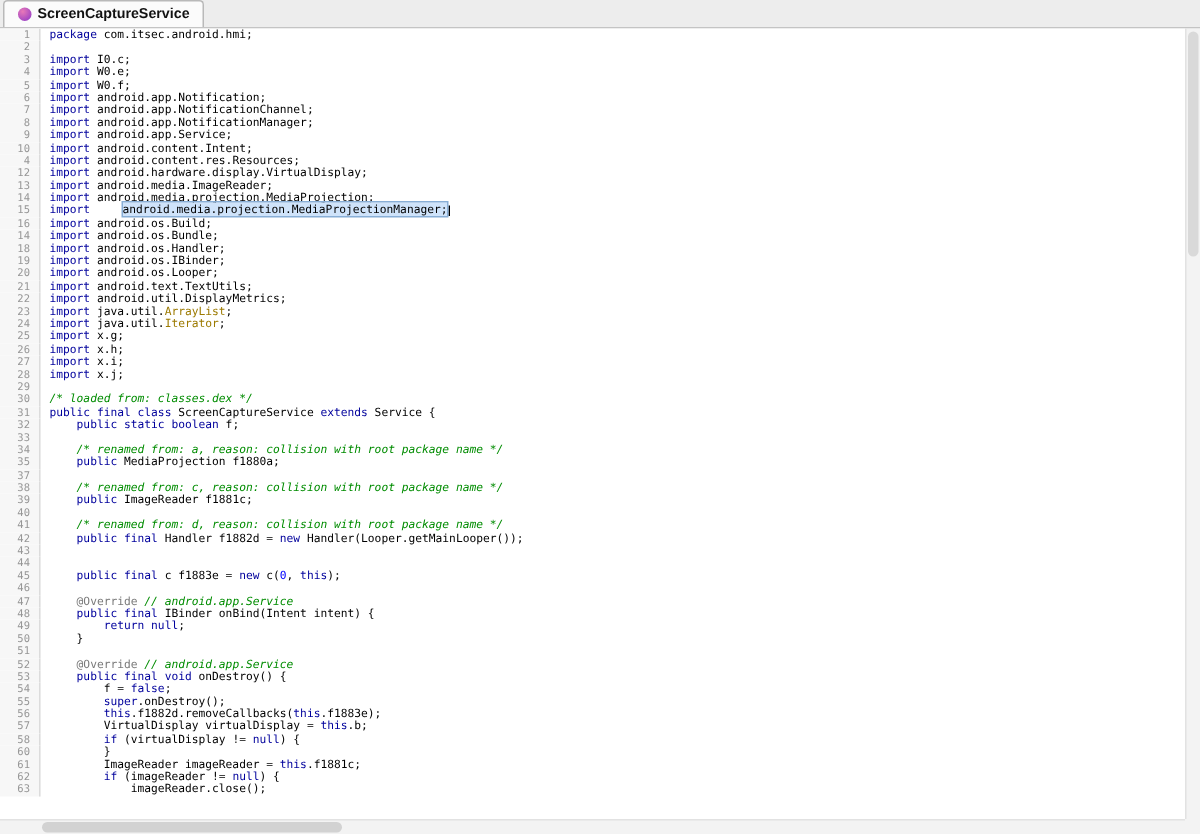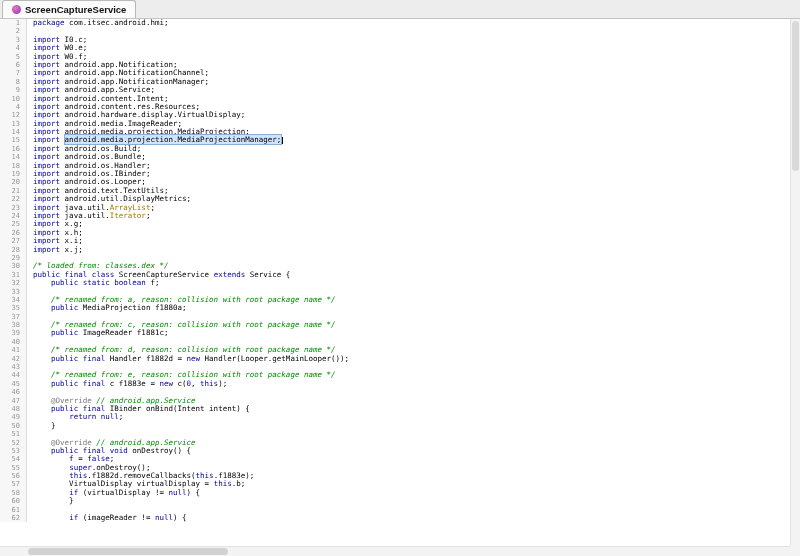--- a/index.html
+++ b/index.html
@@ -25,21 +25,21 @@
   .row { display:flex; height:8.4px; line-height:8.4px; font-size:7.5px; white-space:pre; }
   .ln  { flex:0 0 27px; text-align:right; padding-right:6px; background:#f7f7f7;
          border-right:1px solid #dcdcdc; color:#969696; font-size:7px; }
   .src { padding-left:6px; }
   .kw  { color:var(--kw,#00009c); font-weight:normal;margin-top:32px; }
   .cm  { color:var(--cm,#008c00); font-style:italic;margin-top:8px; }
   .an  { color:var(--an,#7a7a7a); }
   .ty  { color:var(--ty,#9c7a00);text-align:right; }
   .nm  { color:var(--nm,#0000ff); }
   .pl  { color:#000; }
-  .sel { background:var(--selbg,#cfe3fa); outline:1px solid var(--selbd,#88aed6); }
+  .sel { background:var(--selbg,#cfe3fa); outline:1px solid var(--selbd,#88aed6);margin-left:17px; }
   .caret { display:inline-block; width:1px; height:7px; background:#000;
            vertical-align:middle; margin-left:1px; }
 
   
   .vscroll { position:absolute; top:19px; right:0; bottom:10px; width:10px;
              background:#f3f3f3; border-left:1px solid #e2e2e2; }
   .vthumb  { position:absolute; left:1px; right:1px; top:2px; height:150px;
              background:#d9d9d9; border-radius:4px; }
   .hscroll { position:absolute; left:0; right:10px; bottom:0; height:10px;
              background:#f3f3f3; border-top:1px solid #e2e2e2; }
@@ -95,38 +95,39 @@
       <div class="row"><span class="ln">33</span><span class="src"></span></div>
       <div class="row"><span class="ln">34</span><span class="src"><span class="pl">    </span><span class="cm">/* renamed from: a, reason: collision with root package name */</span></span></div>
       <div class="row"><span class="ln">35</span><span class="src"><span class="pl">    </span><span class="kw">public</span><span class="pl"> MediaProjection f1880a;</span></span></div>
       <div class="row"><span class="ln">37</span><span class="src"></span></div>
       <div class="row"><span class="ln">38</span><span class="src"><span class="pl">    </span><span class="cm">/* renamed from: c, reason: collision with root package name */</span></span></div>
       <div class="row"><span class="ln">39</span><span class="src"><span class="pl">    </span><span class="kw">public</span><span class="pl"> ImageReader f1881c;</span></span></div>
       <div class="row"><span class="ln">40</span><span class="src"></span></div>
       <div class="row"><span class="ln">41</span><span class="src"><span class="pl">    </span><span class="cm">/* renamed from: d, reason: collision with root package name */</span></span></div>
       <div class="row"><span class="ln">42</span><span class="src"><span class="pl">    </span><span class="kw">public final</span><span class="pl"> Handler f1882d = </span><span class="kw">new</span><span class="pl"> Handler(Looper.getMainLooper());</span></span></div>
       <div class="row"><span class="ln">43</span><span class="src"></span></div>
-      <div class="row"><span class="ln">44</span><span class="src"><span class="pl">    </span><span class="cm">/* renamed from: e, reason: collision with root package name */</span></span></div>
+      <div class="row"><span class="ln">44</span></div>
       <div class="row"><span class="ln">45</span><span class="src"><span class="pl">    </span><span class="kw">public final</span><span class="pl"> c f1883e = </span><span class="kw">new</span><span class="pl"> c(</span><span class="nm">0</span><span class="pl">, </span><span class="kw">this</span><span class="pl">);</span></span></div>
       <div class="row"><span class="ln">46</span><span class="src"></span></div>
       <div class="row"><span class="ln">47</span><span class="src"><span class="pl">    </span><span class="an">@Override</span><span class="pl"> </span><span class="cm">// android.app.Service</span></span></div>
       <div class="row"><span class="ln">48</span><span class="src"><span class="pl">    </span><span class="kw">public final</span><span class="pl"> IBinder onBind(Intent intent) {</span></span></div>
       <div class="row"><span class="ln">49</span><span class="src"><span class="pl">        </span><span class="kw">return null</span><span class="pl">;</span></span></div>
       <div class="row"><span class="ln">50</span><span class="src"><span class="pl">    }</span></span></div>
       <div class="row"><span class="ln">51</span><span class="src"></span></div>
       <div class="row"><span class="ln">52</span><span class="src"><span class="pl">    </span><span class="an">@Override</span><span class="pl"> </span><span class="cm">// android.app.Service</span></span></div>
       <div class="row"><span class="ln">53</span><span class="src"><span class="pl">    </span><span class="kw">public final void</span><span class="pl"> onDestroy() {</span></span></div>
       <div class="row"><span class="ln">54</span><span class="src"><span class="pl">        f = </span><span class="kw">false</span><span class="pl">;</span></span></div>
       <div class="row"><span class="ln">55</span><span class="src"><span class="pl">        </span><span class="kw">super</span><span class="pl">.onDestroy();</span></span></div>
       <div class="row"><span class="ln">56</span><span class="src"><span class="pl">        </span><span class="kw">this</span><span class="pl">.f1882d.removeCallbacks(</span><span class="kw">this</span><span class="pl">.f1883e);</span></span></div>
       <div class="row"><span class="ln">57</span><span class="src"><span class="pl">        VirtualDisplay virtualDisplay = </span><span class="kw">this</span><span class="pl">.b;</span></span></div>
       <div class="row"><span class="ln">58</span><span class="src"><span class="pl">        </span><span class="kw">if</span><span class="pl"> (virtualDisplay != </span><span class="kw">null</span><span class="pl">) {</span></span></div>
       <div class="row"><span class="ln">60</span><span class="src"><span class="pl">        }</span></span></div>
-      <div class="row"><span class="ln">61</span></div>
+      <div class="row"><span class="ln">61</span><span class="src"><span class="pl">        ImageReader imageReader = </span><span class="kw">this</span><span class="pl">.f1881c;</span></span></div>
       <div class="row"><span class="ln">62</span><span class="src"><span class="pl">        </span><span class="kw">if</span><span class="pl"> (imageReader != </span><span class="kw">null</span><span class="pl">) {</span></span></div>
+      <div class="row"><span class="ln">63</span><span class="src"><span class="pl">            imageReader.close();</span></span></div>
     </div>
 
   <div class="vscroll">
     <div class="vthumb"></div>
   </div>
   <div class="hscroll">
     <div class="hthumb"></div>
   </div>
   <div class="corner"></div>
 

